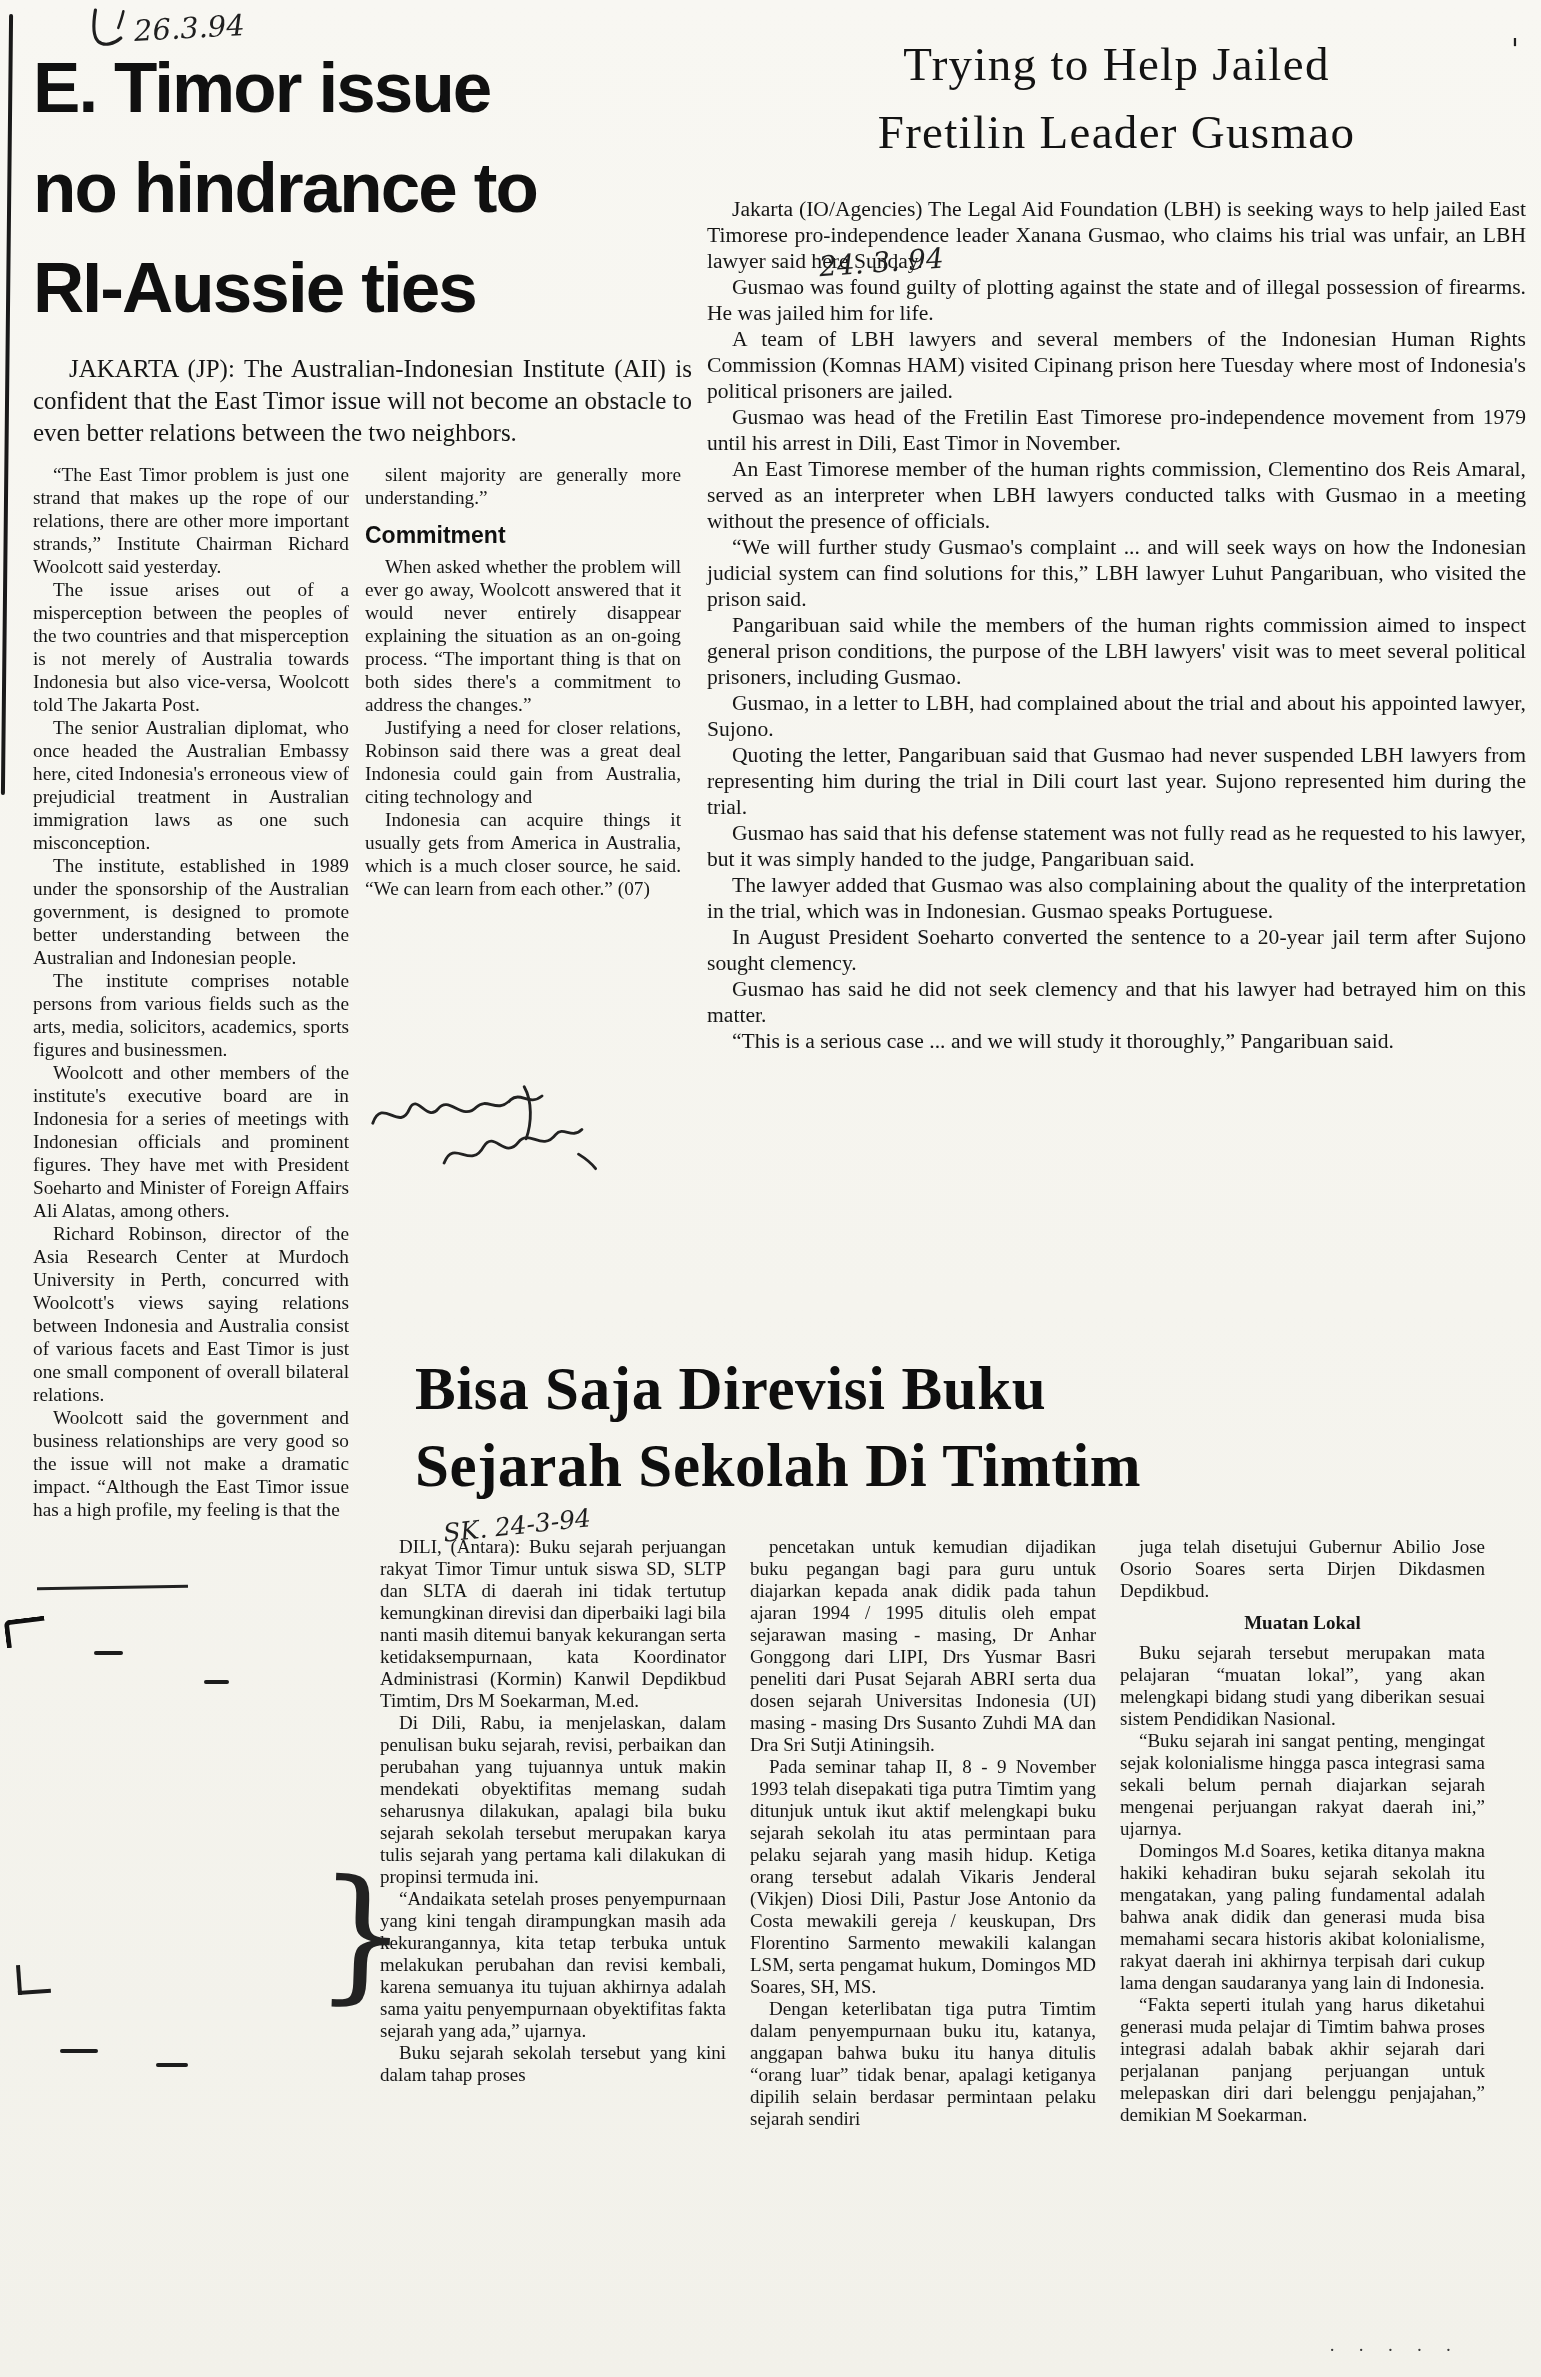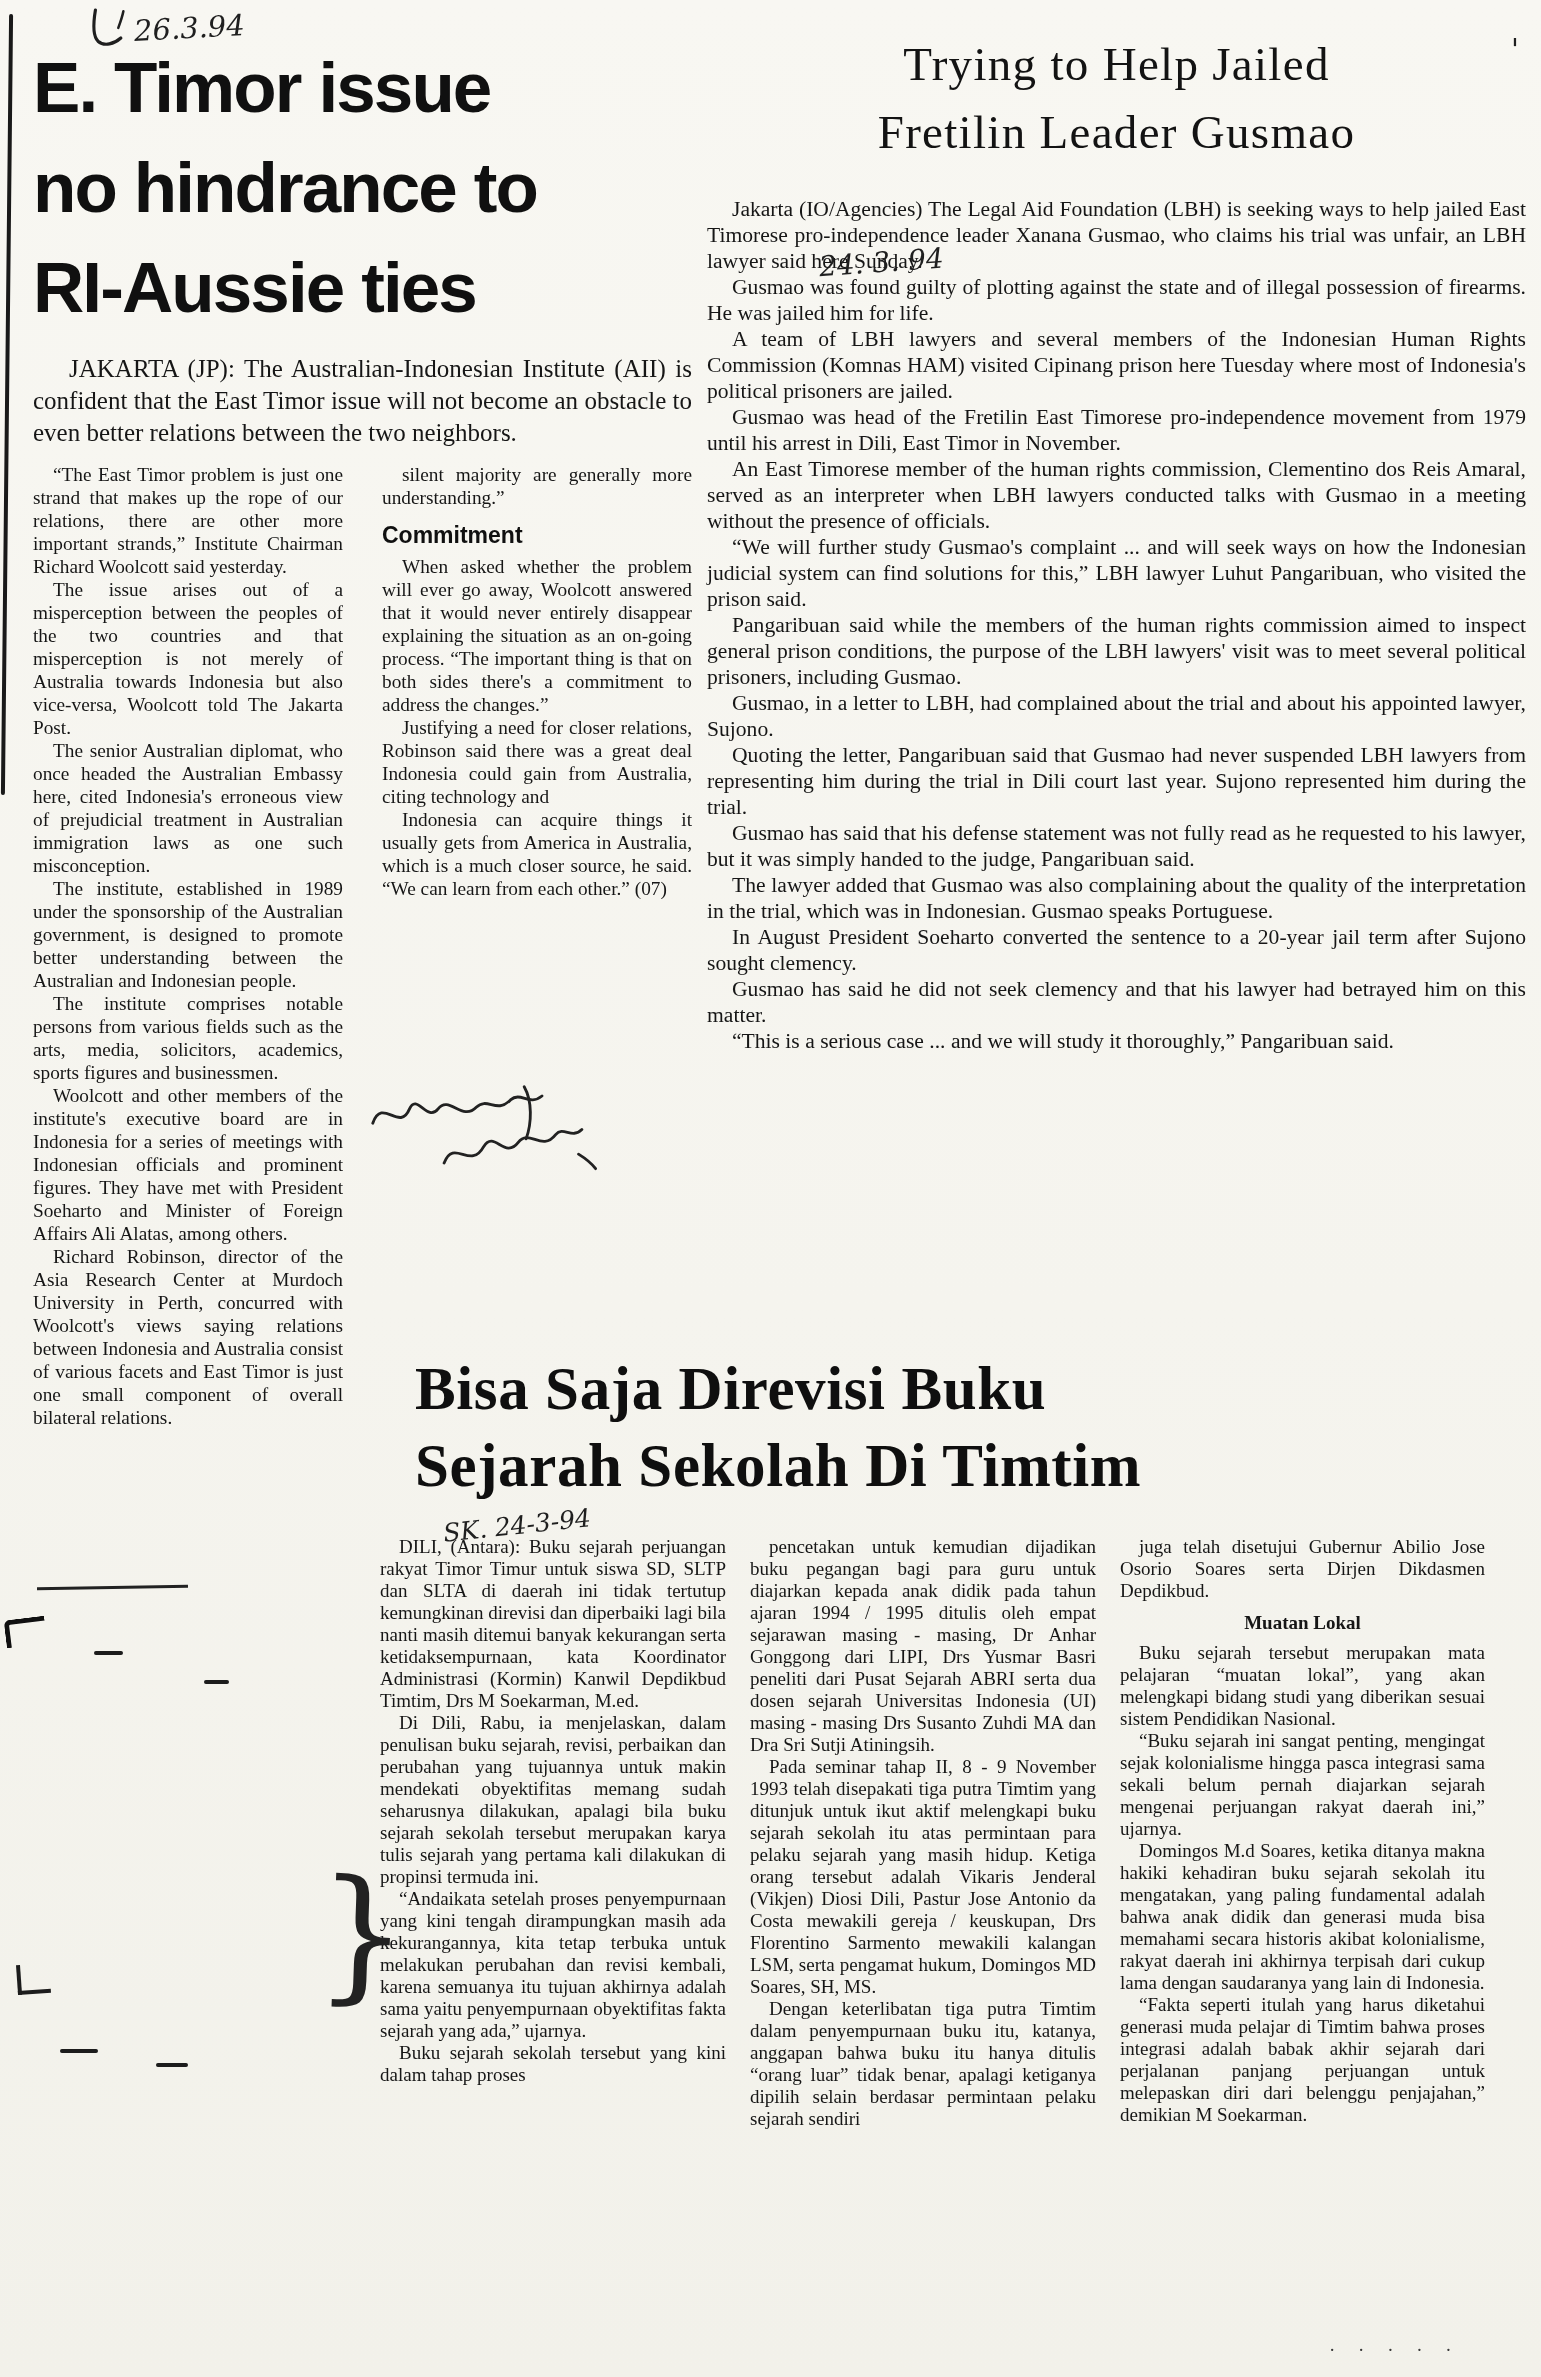--- a/index.html
+++ b/index.html
@@ -45,21 +45,21 @@
               color:#3a3a3a; letter-spacing:9px; }
 
   
   #art1 { left:33px; top:38px; width:659px; }
   #art1 h1 { margin:0; font-family:"Liberation Sans", sans-serif; font-weight:700;
              font-size:71px; line-height:100px; letter-spacing:-1.9px;
              text-align:left; color:#101010; }
   #art1 h1 .hl { display:block; }
   #art1 .lead { margin-top:15px; font-size:25px; line-height:32px;
                 text-indent:36px; }
-  #art1 .cols { display:flex; gap:39px; margin-top:14px; }
+  #art1 .cols { display:flex; gap:16px; margin-top:14px; }
   #art1 .col { width:316px; }
   #art1 .bodytext p { font-size:19.3px; line-height:23px; text-indent:20px; }
   .subhead-sans { font-family:"Liberation Sans", sans-serif; font-weight:700;
                   font-size:23px; margin:12.7px 0 6.3px 0; color:#101010; }
 
   
   #art2 { left:707px; top:30px; width:819px; }
   #art2 h2 { margin:0; font-weight:400; font-size:47px; line-height:68px;
              letter-spacing:1.3px; text-align:center; color:#131313; }
   #art2 h2 .hl { display:block; }
@@ -103,20 +103,21 @@
     <p class="lead">JAKARTA (JP): The Australian-Indonesian Institute (AII) is confident that the East Timor issue will not become an obstacle to even better relations between the two neighbors.</p>
     <div class="cols">
       <div class="col bodytext">
           <p>“The East Timor problem is just one strand that makes up the rope of our relations, there are other more important strands,” Institute Chairman Richard Woolcott said yesterday.</p>
           <p>The issue arises out of a misperception between the peoples of the two countries and that misperception is not merely of Australia towards Indonesia but also vice-versa, Woolcott told The Jakarta Post.</p>
           <p>The senior Australian diplomat, who once headed the Australian Embassy here, cited Indonesia's erroneous view of prejudicial treatment in Australian immigration laws as one such misconception.</p>
           <p>The institute, established in 1989 under the sponsorship of the Australian government, is designed to promote better understanding between the Australian and Indonesian people.</p>
           <p>The institute comprises notable persons from various fields such as the arts, media, solicitors, academics, sports figures and businessmen.</p>
           <p>Woolcott and other members of the institute's executive board are in Indonesia for a series of meetings with Indonesian officials and prominent figures. They have met with President Soeharto and Minister of Foreign Affairs Ali Alatas, among others.</p>
           <p>Richard Robinson, director of the Asia Research Center at Murdoch University in Perth, concurred with Woolcott's views saying relations between Indonesia and Australia consist of various facets and East Timor is just one small component of overall bilateral relations.</p>
+          <p>Woolcott said the government and business relationships are very good so the issue will not make a dramatic impact. “Although the East Timor issue has a high profile, my feeling is that the</p>
         </div>
       <div class="col">
         <div class="bodytext cont">
             <p>silent majority are generally more understanding.”</p>
           </div>
         <h3 class="subhead-sans">Commitment</h3>
         <div class="bodytext">
             <p>When asked whether the problem will ever go away, Woolcott answered that it would never entirely disappear explaining the situation as an on-going process. “The important thing is that on both sides there's a commitment to address the changes.”</p>
             <p>Justifying a need for closer relations, Robinson said there was a great deal Indonesia could gain from Australia, citing technology and</p>
             <p>Indonesia can acquire things it usually gets from America in Australia, which is a much closer source, he said. “We can learn from each other.” (07)</p>

